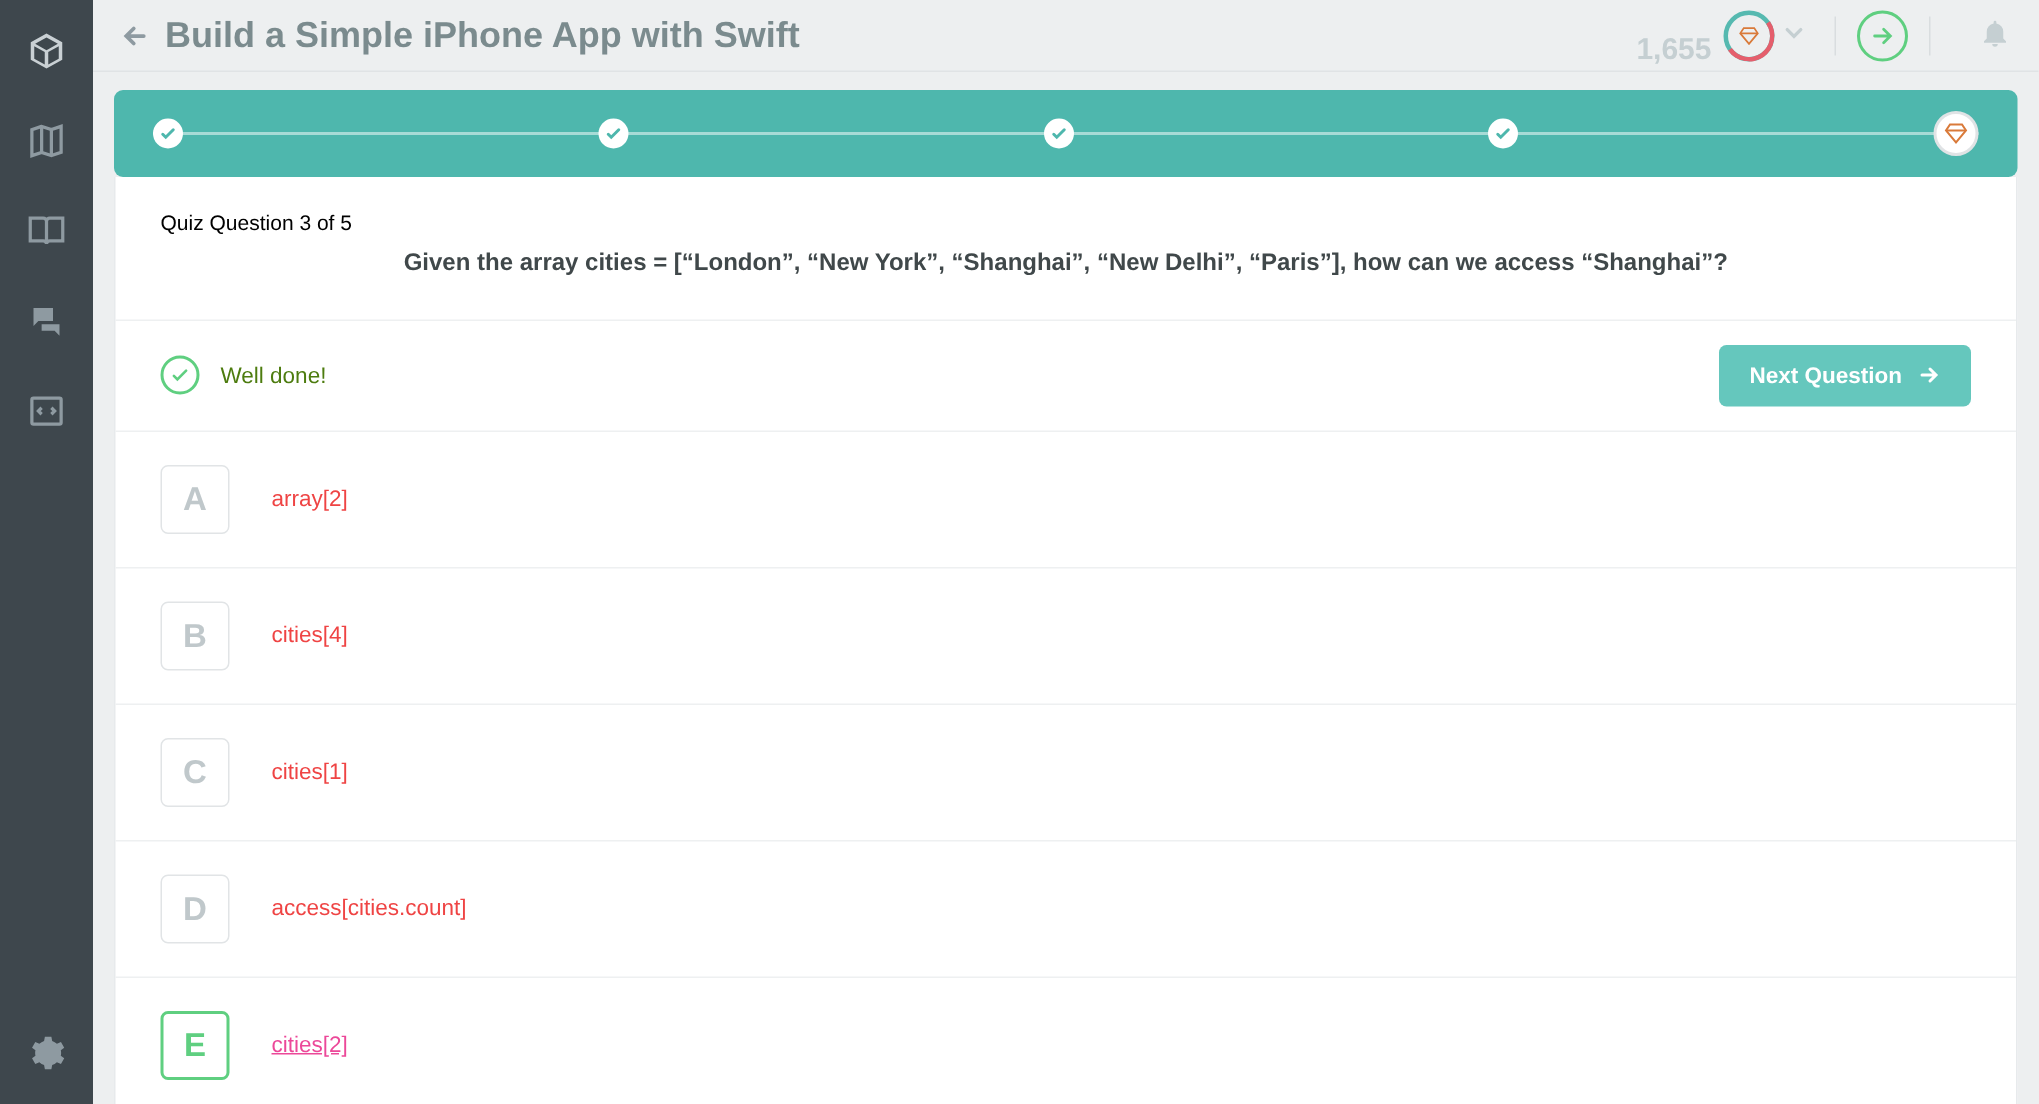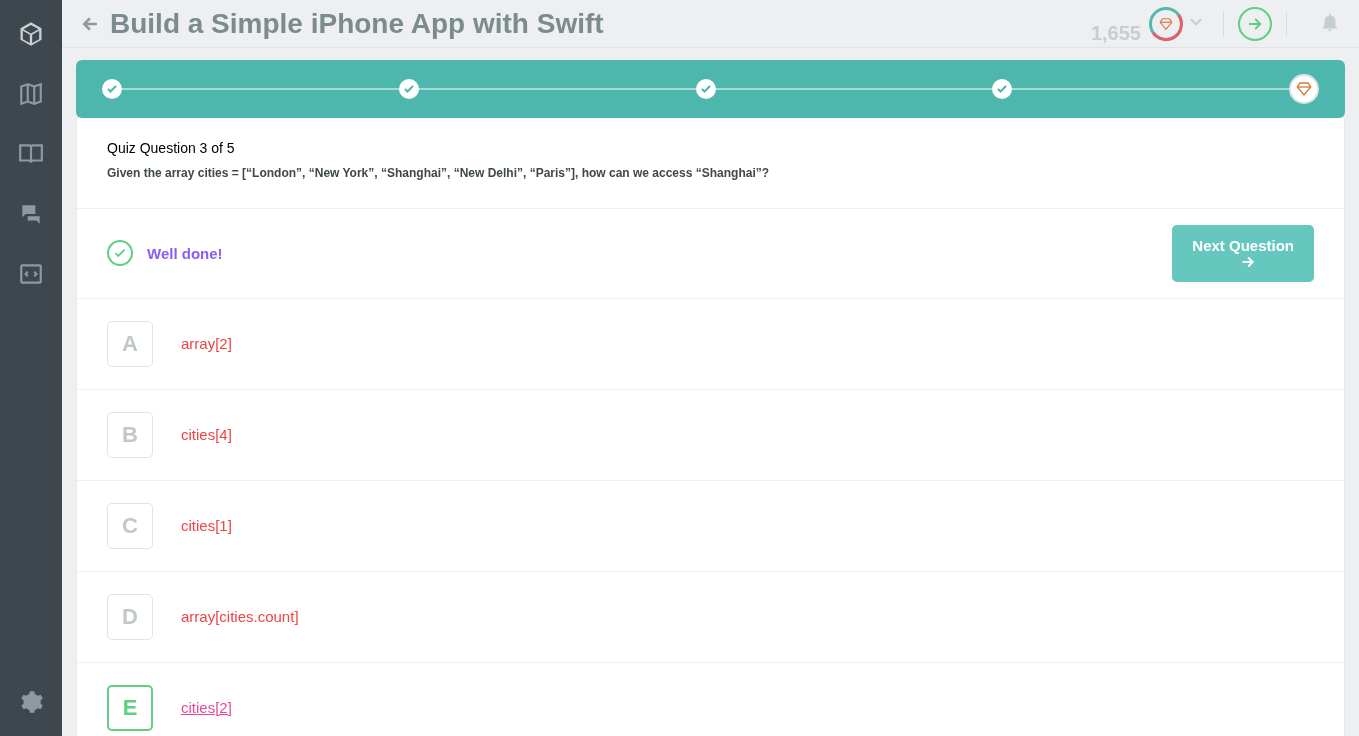--- a/index.html
+++ b/index.html
@@ -50,21 +50,21 @@
   align-items: center;
   padding: 0 14px;
 }
 .header .back {
   width: 28px; height: 28px;
   color: #8e9aa1;
   cursor: pointer;
   display: flex; align-items: center; justify-content: center;
 }
 .header .title {
-  font-size: 28px;
+  font-size: 24px;
   font-weight: 600;
   color: #7b8b8e;
   margin-left: 6px;
 }
 .header .grow { flex: 1; }
 .header .points {
   font-size: 20px;
   font-weight: 600;
   color: #c5cfd2;
   margin-right: 8px;
@@ -171,57 +171,57 @@
 .question-head {
   padding: 22px 30px 26px;
   border-bottom: 1px solid #eef0f1;
 }
 .question-meta {
   font-size: 14px;
   color: #000000;
   margin-bottom: 10px;
 }
 .question-text {
-  font-size: 12px;
+  font-size: 16px;
   font-weight: 600;
   color: #40484a;
   line-height: 1.3;
+  text-align: center;
 }
 
 .feedback-row {
   padding: 16px 30px;
   border-bottom: 1px solid #eef0f1;
   display: flex;
   align-items: center;
 }
 .feedback-icon {
   width: 26px; height: 26px;
   border-radius: 50%;
   border: 2px solid #5fcf80;
   color: #5fcf80;
   display: flex; align-items: center; justify-content: center;
   margin-right: 14px;
 }
 .feedback-text {
-  color: #8b5cf6;
-  font-weight: 700;
+  color: #4d7c0f;
+  font-weight: 400;
   font-size: 15px;
 }
 .feedback-row .grow { flex: 1; }
 .next-btn {
   background: #65c7bd;
   color: #fff;
   border: none;
   border-radius: 5px;
   padding: 12px 20px;
   font-size: 15px;
   font-weight: 600;
   display: flex; align-items: center;
   cursor: pointer;
-  flex-direction: column;
 }
 .next-btn svg { margin-left: 10px; }
 
 .answer {
   padding: 22px 30px;
   border-bottom: 1px solid #eef0f1;
   display: flex;
   align-items: center;
   cursor: pointer;
 }
@@ -386,21 +386,21 @@
         <div class="answer">
           <div class="letter">B</div>
           <div class="text">cities[4]</div>
         </div>
         <div class="answer">
           <div class="letter">C</div>
           <div class="text">cities[1]</div>
         </div>
         <div class="answer">
           <div class="letter">D</div>
-          <div class="text">array[cities.count]</div>
+          <div class="text">access[cities.count]</div>
         </div>
         <div class="answer selected">
           <div class="letter">E</div>
           <div class="text">cities[2]</div>
         </div>
       </div>
   </div>
 
 </div>
 

